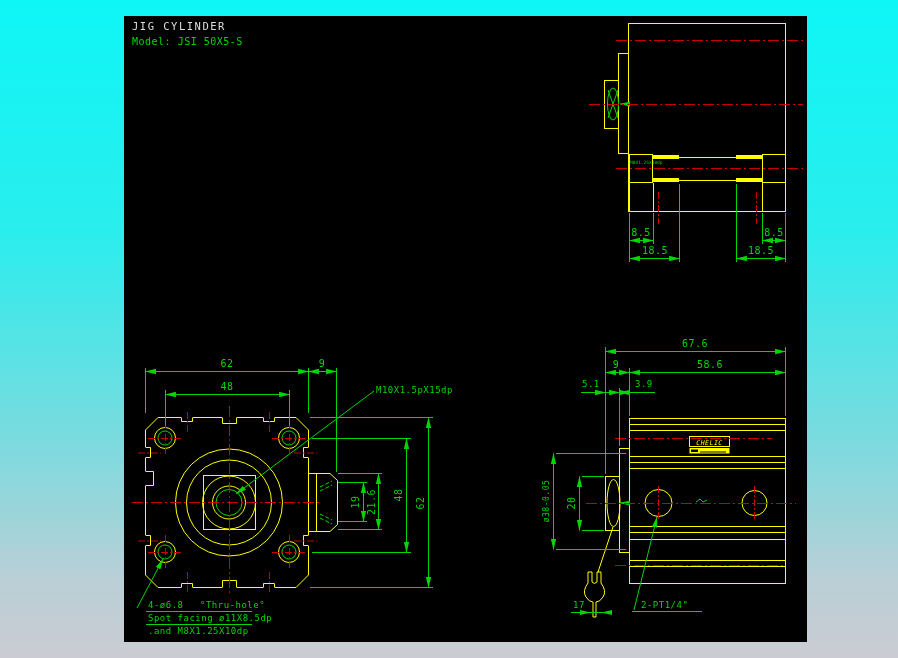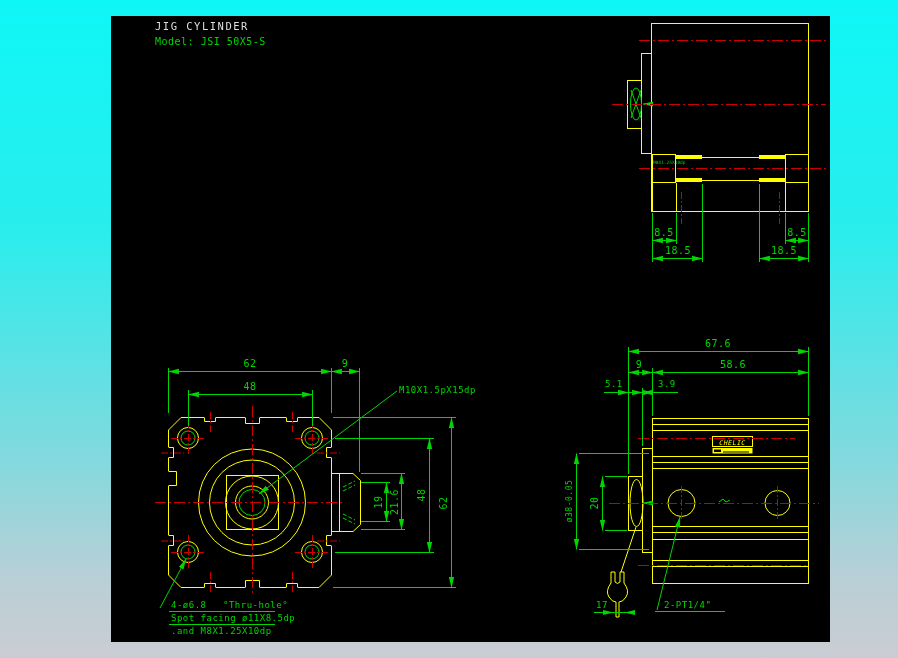--- a/index.html
+++ b/index.html
@@ -1,19 +1,19 @@
 <!DOCTYPE html>
 <html><head>
 <meta charset="utf-8">
 <style>
   html,body{margin:0;padding:0;background:#555;}
   .screen{position:relative;width:898px;height:658px;overflow:hidden;
     background:linear-gradient(180deg,#0ef6f6 0%,#2aeded 35%,#7edade 68%,#b9cfd6 88%,#cbccd3 100%);
     font-family:"DejaVu Sans Mono", monospace;}
-  .canvas{position:absolute;left:111px;top:16px;width:683px;height:626px;background:#000;padding-left:36px;}
+  .canvas{position:absolute;left:124px;top:16px;width:683px;height:626px;background:#000;}
   svg text{font-family:"DejaVu Sans Mono", monospace;}
   .tw{fill:#dedede;font-size:10.5px;letter-spacing:1.5px;}
   .tg{fill:#00d700;font-size:10px;letter-spacing:.5px;}
   .tg9{font-size:9px;}
   .tg8{font-size:8px;}
   .tg4{font-size:4.5px;letter-spacing:0;}
   .tb{fill:#ffff00;font-size:6.5px;font-style:italic;letter-spacing:.5px;}
   .ly{stroke:#ffff00;fill:none;stroke-width:1;}
   .lyf{fill:#ffff00;stroke:none;}
   .lg{stroke:#00d700;fill:none;stroke-width:1;}

